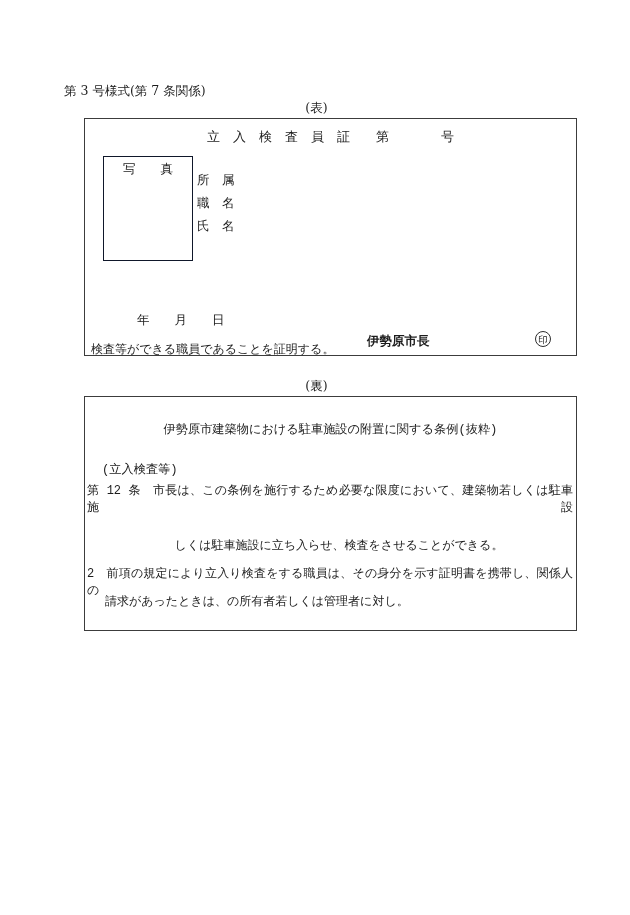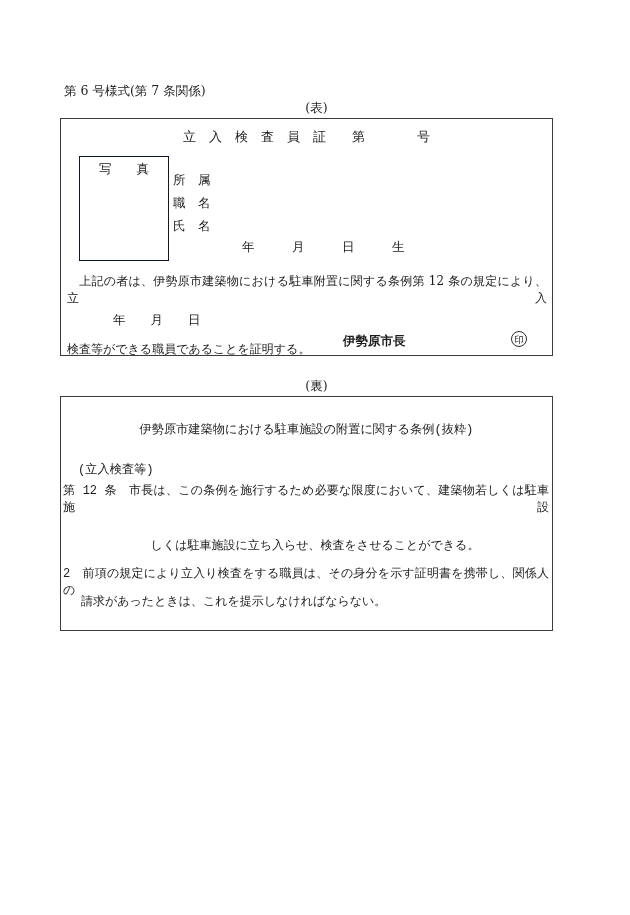--- a/index.html
+++ b/index.html
@@ -12,21 +12,21 @@
   }
   .page { position:relative; width:630px; height:915px; background:#ffffff; overflow:hidden; }
 
   .form-label { position:absolute; left:64px; top:83px; font-size:12.5px; white-space:nowrap; }
 
   .side-label { position:absolute; left:70px; width:493px; text-align:center; font-size:12.5px; }
   .side-label.front { top:100px; }
   .side-label.back  { top:378px; }
 
   .card {
-    position:absolute; left:60px; width:491px;
+    position:absolute; left:84px; width:491px;
     border:1px solid #3c3c3c; background:#ffffff;
   }
   .card.front { top:118px; height:236px; }
   .card.back  { top:396px; height:233px;font-family:Liberation Mono, monospace; }
 
   .card-title { position:absolute; top:9px; left:0; right:0; text-align:center; font-size:13px; white-space:nowrap; }
 
   .photo-box {
     position:absolute; left:18px; top:37px; width:88px; height:103px;
     border:1px solid #0f172a;
@@ -66,51 +66,49 @@
   .clause.c2 { top:113px; }
   .clause.c3 { top:140px;text-align:center; }
   .clause.c4 { top:168px; }
   .clause.c5 { top:196px; }
 </style>
 </head>
 <body>
 
 <div class="page">
 
-  <div class="form-label">第 6 号様式(第 7 条関係)</div>
+  <div class="form-label">第 3 号様式(第 7 条関係)</div>
 
   <div class="side-label front">(表)</div>
 
   <section class="card front">
     <div class="card-title">立　入　検　査　員　証　　第　　　　号</div>
 
     <div class="photo-box">
       <span class="photo-label">写　　真</span>
     </div>
 
     <div class="fld r1">所　属</div>
     <div class="fld r2">職　名</div>
     <div class="fld r3">氏　名</div>
 
-    <div class="birth-line">年　　　月　　　日　　　生</div>
 
-    <div class="stmt l1">　上記の者は、伊勢原市建築物における駐車附置に関する条例第 12 条の規定により、立入</div>
     <div class="stmt l2">検査等ができる職員であることを証明する。</div>
 
     <div class="date-line">年　　月　　日</div>
 
     <div class="signer">伊勢原市長</div>
     <div class="seal">印</div>
   </section>
 
   <div class="side-label back">(裏)</div>
 
   <section class="card back">
     <div class="back-title">伊勢原市建築物における駐車施設の附置に関する条例(抜粋)</div>
     <div class="section-label">(立入検査等)</div>
 
     <div class="clause c1 justify">第 12 条　市長は、この条例を施行するため必要な限度において、建築物若しくは駐車施設</div>
     <div class="clause c3 indent">しくは駐車施設に立ち入らせ、検査をさせることができる。</div>
     <div class="clause c4 justify">2　前項の規定により立入り検査をする職員は、その身分を示す証明書を携帯し、関係人の</div>
-    <div class="clause c5 indent">請求があったときは、これを提示しなければならない。</div>
+    <div class="clause c5 indent">請求があったときは、の所有者若しくは管理者に対し。</div>
   </section>
 
 </div>
 
 </body></html>

